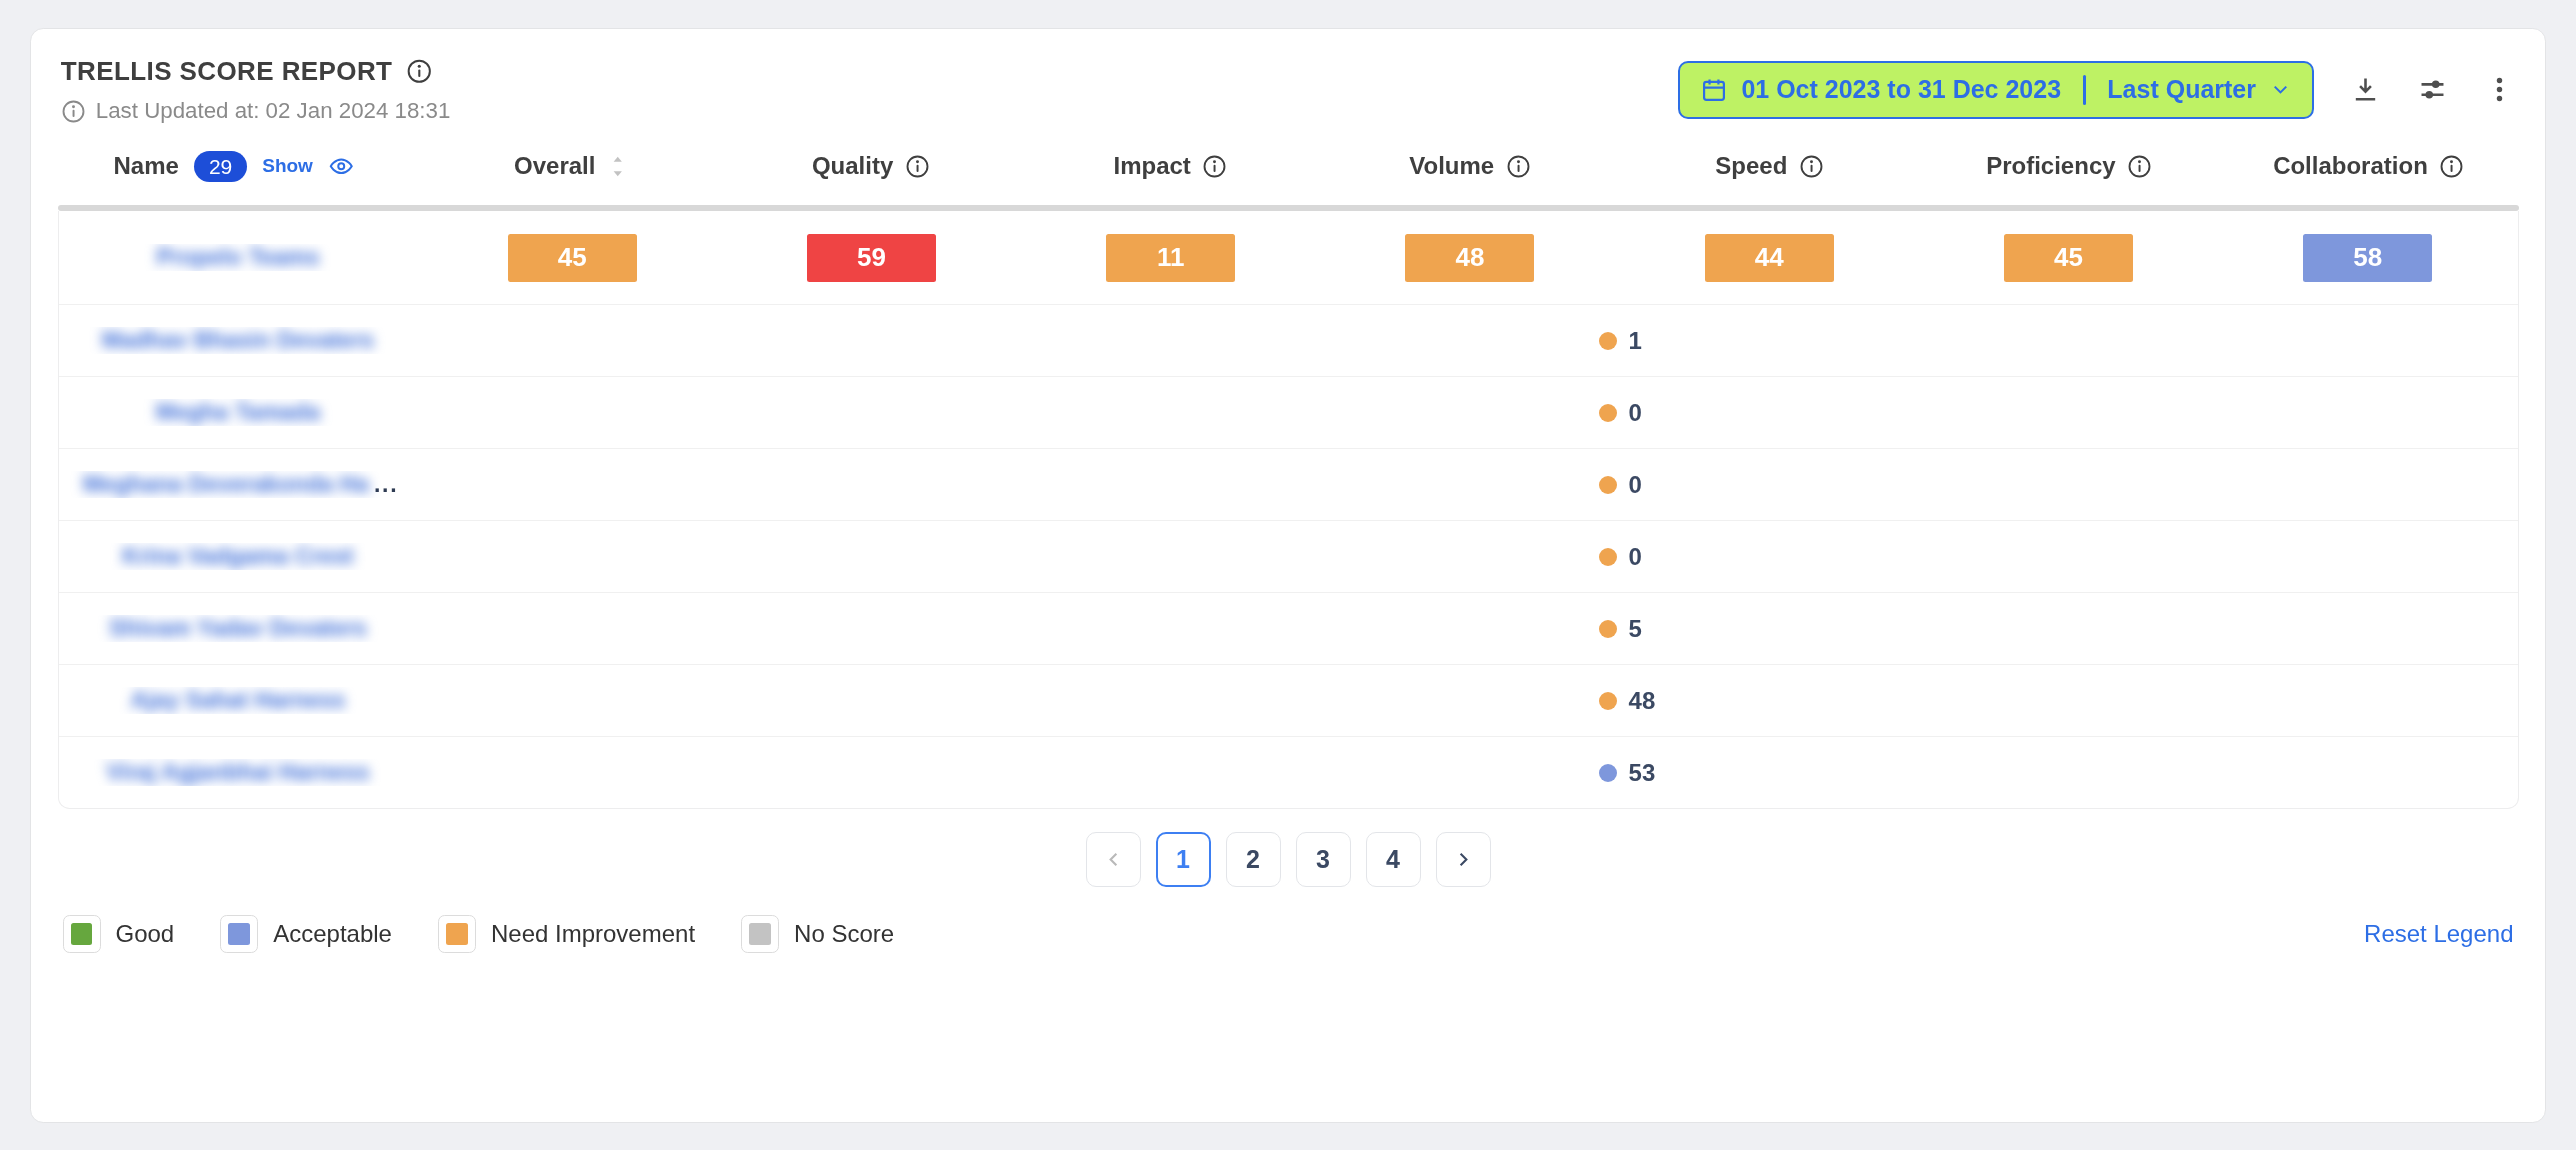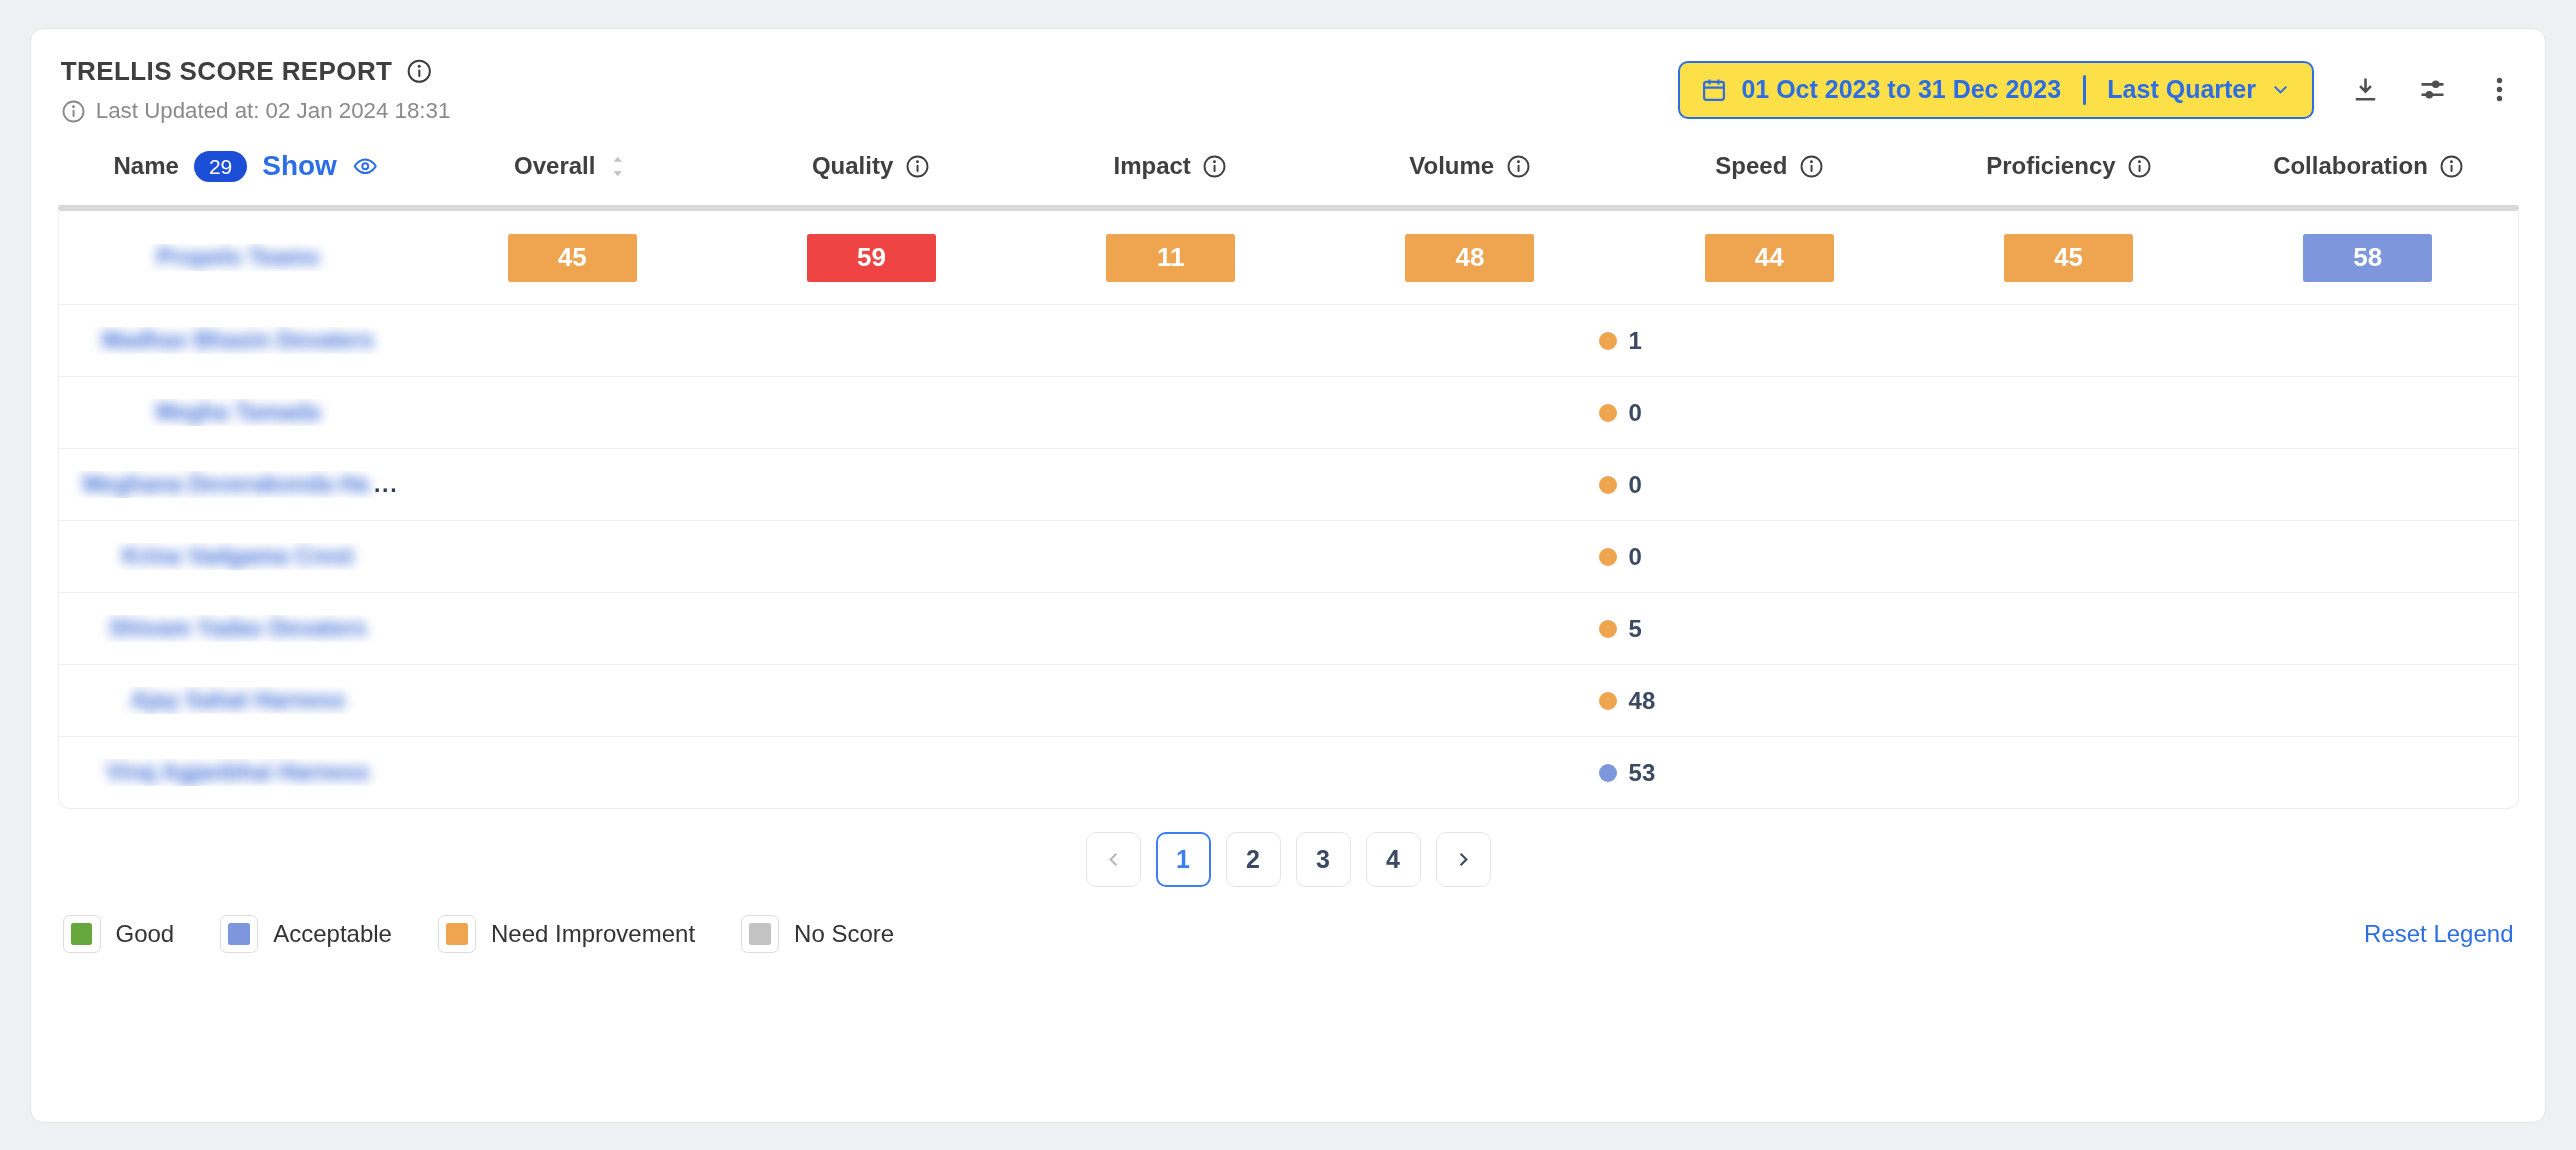--- a/index.html
+++ b/index.html
@@ -24,40 +24,40 @@
   .title { font-size: 26px; font-weight: 700; color: #3f3f3f; letter-spacing: 0.4px; }
   .ic { display: inline-flex; align-items: center; justify-content: center; }
   .ic svg { display: block; }
   .info-dark { color: #3f3f3f; }
   .info-gray { color: #8a8a8a; }
   .updated-row { display: flex; align-items: center; gap: 10px; margin-top: 11.6px; color: #8a8a8a; font-size: 22.3px; font-weight: 500; }
   .head-right { display: flex; align-items: center; }
   .date-btn {
     display: flex; align-items: center; gap: 13.2px;
     border: 2.5px solid #2d6ee5; border-radius: 10px;
-    background: #fde047; color: #2d6ee5;
+    background: #bef264; color: #2d6ee5;
     height: 58px; padding: 0 20px;
     font-size: 25px; font-weight: 600; font-family: inherit;
     cursor: pointer;
   }
   .vbar { width: 3.3px; height: 30px; background: #2d6ee5; border-radius: 1.7px; margin: 0 8.3px; }
   .act { margin-left: 36px; color: #4f4f4f; cursor: pointer; }
   
   .row { display: flex; align-items: center; }
   .cell { flex: 1; display: flex; align-items: center; min-width: 0; }
   .cell.namecol { flex: 0 0 364px; }
   .thead { height: 73px; padding: 0 0 5px 0; }
   .thead .namecol { padding-left: 56px; gap: 15px; }
   .hlabel { font-size: 24px; font-weight: 700; color: #3f3f3f; }
   .score-h { justify-content: center; gap: 11.6px; }
   .pill {
     background: #1d4ed8; color: #fff; font-size: 21px; font-weight: 400;
     border-radius: 827px; padding: 5px 15px; line-height: 1;
   }
-  .show { color: #2d6ee5; font-size: 28px; font-weight: 700; cursor: pointer; }
+  .show { color: #2d6ee5; font-size: 19px; font-weight: 700; cursor: pointer; }
   .eye { color: #2d6ee5; }
   .sort-ic { color: #c2c2c2; }
   .thead-bar { height: 5.8px; background: #d8d8d8; border-radius: 3.3px; }
   .tbody { border: 1.7px solid #ededee; border-top: none; border-radius: 0 0 11.6px 11.6px; }
   .trow { border-top: 1.7px solid #f0f0f0; height: 72px; }
   .trow:first-child { border-top: none; height: 93px; }
   .cell.name { justify-content: center; gap: 5px; overflow: hidden; }
   .nm {
     color: #3f6fd8; font-size: 23px; font-weight: 600; white-space: nowrap;
     filter: blur(5.8px); max-width: 331px; overflow: hidden;

